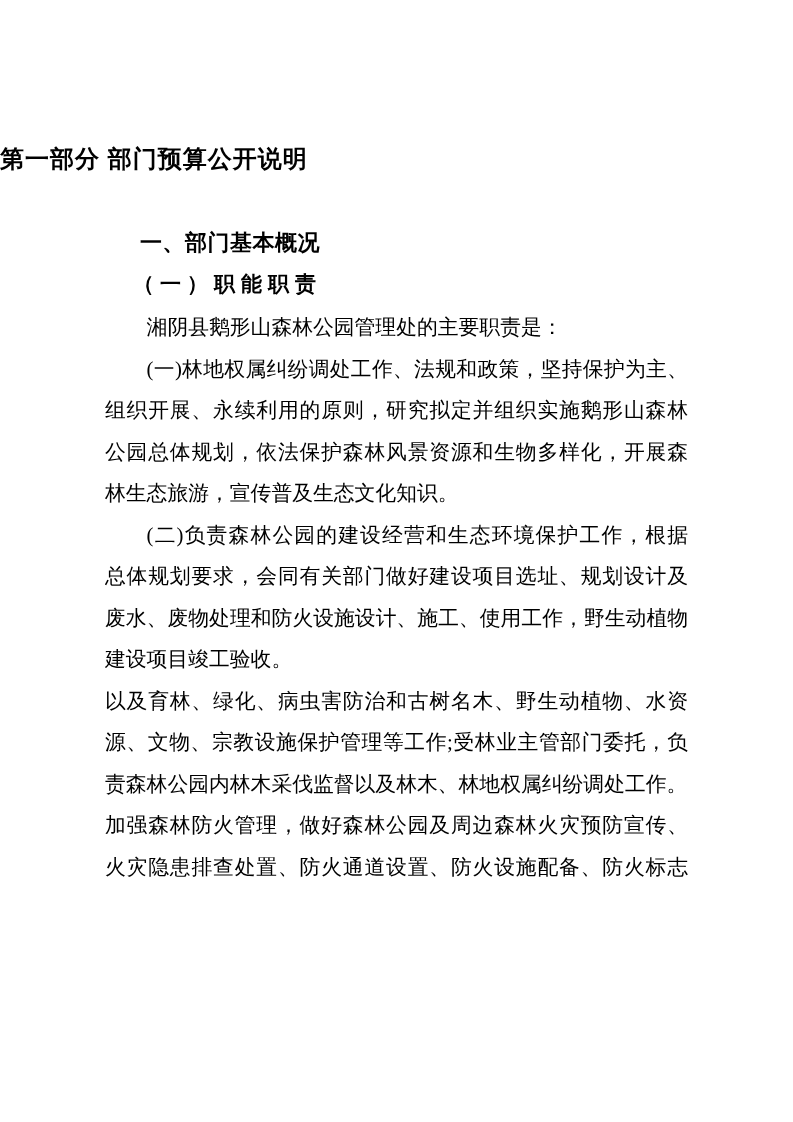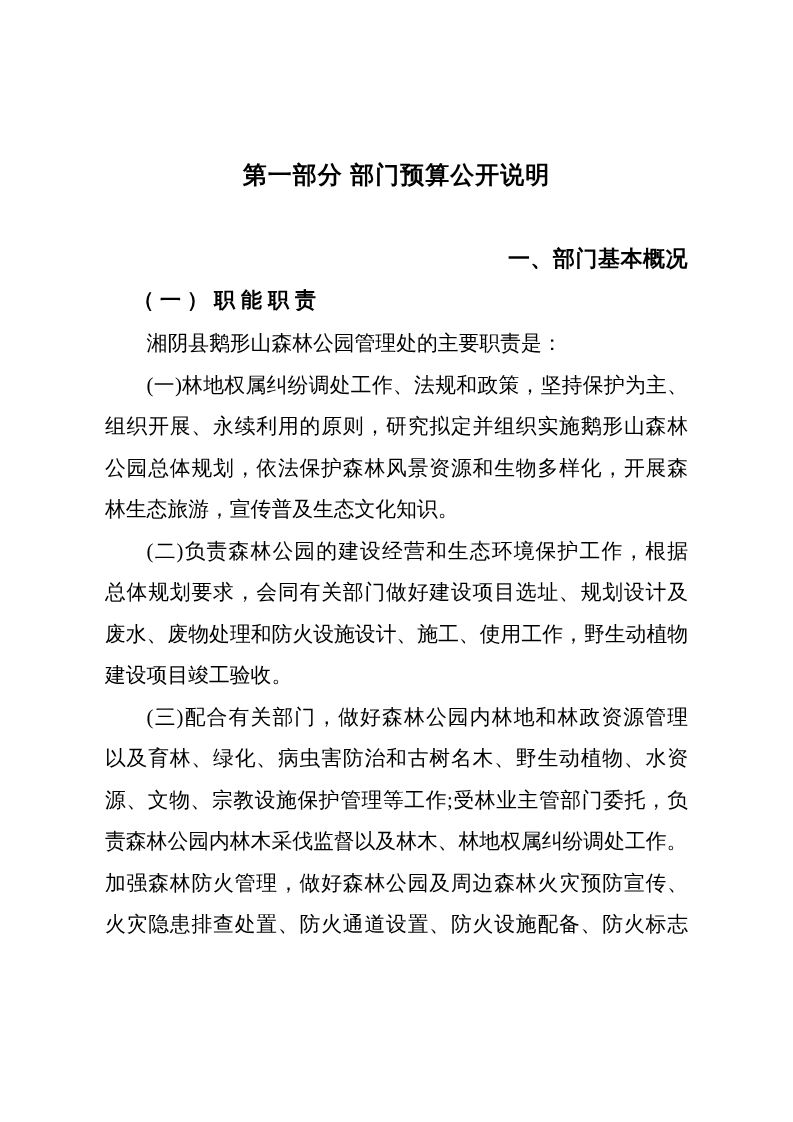--- a/index.html
+++ b/index.html
@@ -10,42 +10,40 @@
   .page {
     position: relative;
     width: 793px;
     height: 1122px;
     background: #ffffff;
     color: #000000;
     font-family: "Liberation Serif", serif;
     overflow: hidden;
   }
   .doc-title {
-    margin: 16px;
+    margin: 0;
     padding-top: 142px;
-    text-align: center;
     font-family: "Liberation Sans", sans-serif;
     font-weight: bold;
     font-size: 24px;
     line-height: 34px;
     letter-spacing: 1px;
     white-space: pre;
   }
   .content {
     margin: 0 105px;
     width: 583px;
   }
   .section-heading {
     margin: 52px 0 0 35px;
     font-family: "Liberation Sans", sans-serif;
     font-weight: bold;
     font-size: 22px;
     line-height: 30px;
     letter-spacing: 0.5px;
-    text-align: right;
   }
   .subsection-heading {
     margin: 11px 0 0 28px;
     font-family: "Liberation Serif", serif;
     font-weight: bold;
     font-size: 21px;
     line-height: 30px;
     letter-spacing: 6px;
   }
   .body-text {
@@ -89,21 +87,20 @@
           <div class="line">公园总体规划，依法保护森林风景资源和生物多样化，开展森</div>
           <div class="line end">林生态旅游，宣传普及生态文化知识。</div>
         </div>
         <div class="paragraph">
           <div class="line first">(二)负责森林公园的建设经营和生态环境保护工作，根据</div>
           <div class="line">总体规划要求，会同有关部门做好建设项目选址、规划设计及</div>
           <div class="line">废水、废物处理和防火设施设计、施工、使用工作，野生动植物</div>
           <div class="line end">建设项目竣工验收。</div>
         </div>
         <div class="paragraph">
-          <div class="line first">(三)配合有关部门，做好森林公园内林地和林政资源管理</div>
           <div class="line">以及育林、绿化、病虫害防治和古树名木、野生动植物、水资</div>
           <div class="line">源、文物、宗教设施保护管理等工作;受林业主管部门委托，负</div>
           <div class="line end">责森林公园内林木采伐监督以及林木、林地权属纠纷调处工作。</div>
         </div>
         <div class="paragraph">
           <div class="line">加强森林防火管理，做好森林公园及周边森林火灾预防宣传、</div>
           <div class="line">火灾隐患排查处置、防火通道设置、防火设施配备、防火标志</div>
         </div>
       </div>
   </div>

